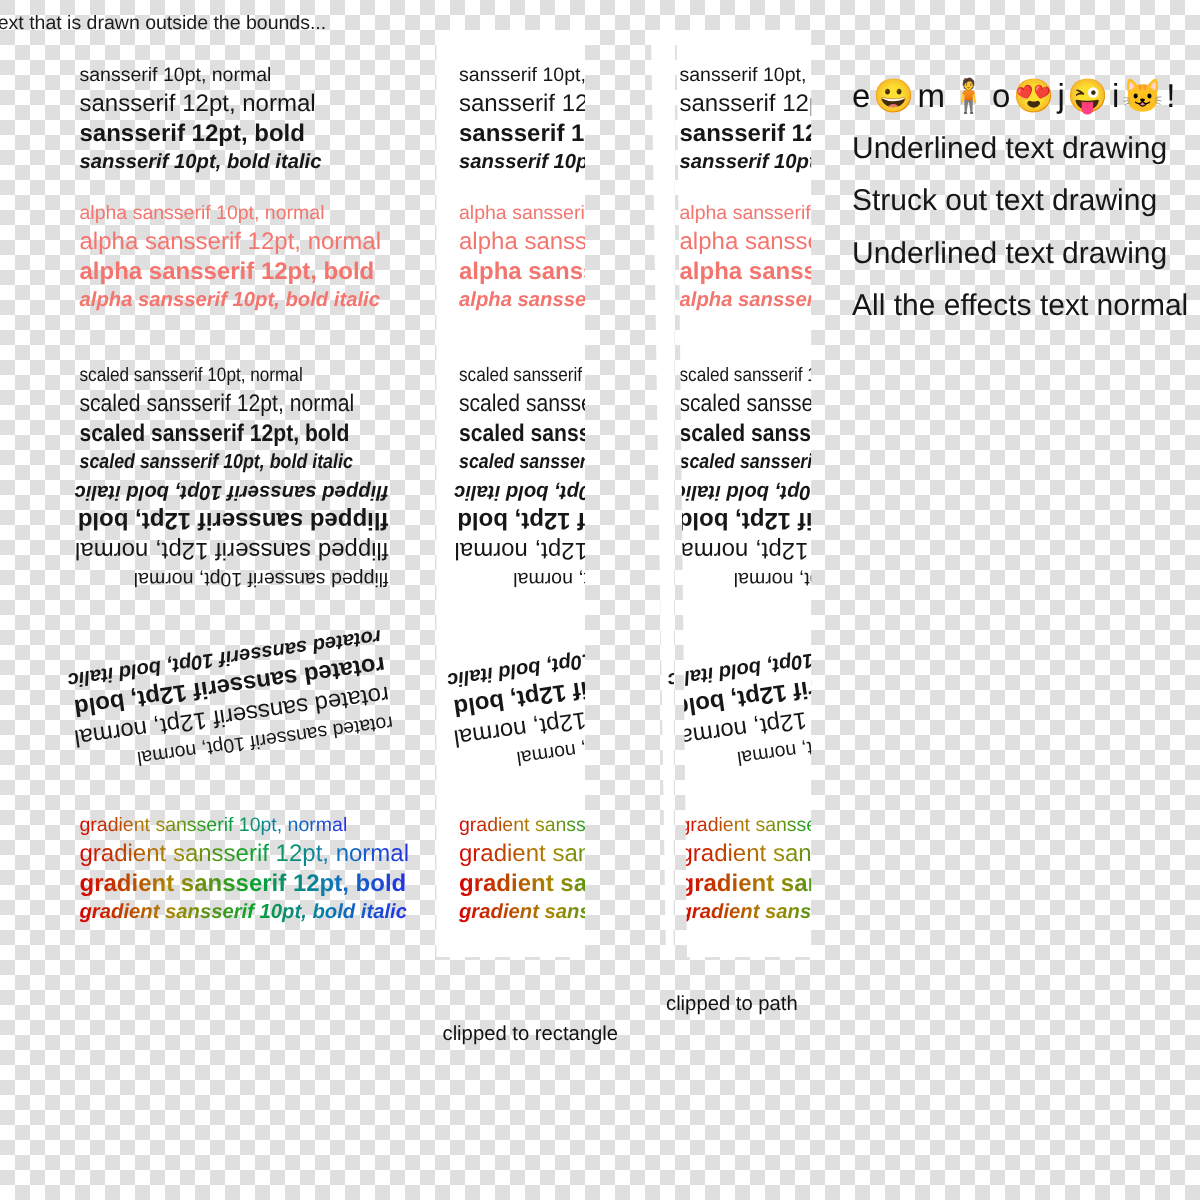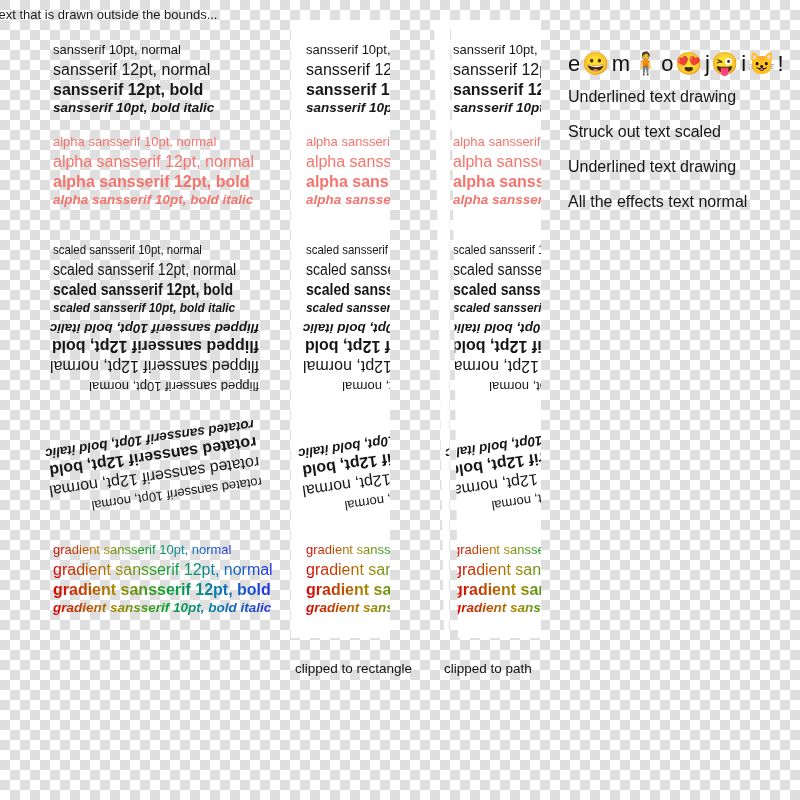--- a/index.html
+++ b/index.html
@@ -43,29 +43,29 @@
   #clip-path-region{
     position:absolute;left:433px;top:20px;width:108px;height:618px;
     background:#fff;overflow:hidden;
     clip-path:url(#clipPathShape);
   }
   #clip-rect .content{left:-18px;top:22px;}
   #clip-path-region .content{left:-13px;top:22px;}
   .clip-label{
     position:absolute;top:661px;font-size:13.5px;color:#111;white-space:nowrap;
   }
-  #label-rect{left:295px;}
+  #label-rect{left:295px;margin-top:20px;}
   #label-path{left:444px;}
   
   #effects{position:absolute;left:568px;top:51px;width:230px;height:135px;}
   .emoji-line{
     position:absolute;top:0;left:0;font-size:22px;color:#111;
     white-space:nowrap;letter-spacing:2px;
   }
-  .fx{position:absolute;left:0;font-size:16px;color:#161616;white-space:nowrap;}
+  .fx{position:absolute;left:0;font-size:20px;color:#161616;white-space:nowrap;}
   .fx0{top:37px;} .fx1{top:72px;} .fx2{top:107px;} .fx3{top:142px;}
 </style>
 </head>
 <body>
 
 <svg width="0" height="0" style="position:absolute">
   <defs>
     <clipPath id="clipPathShape" clipPathUnits="userSpaceOnUse">
       <polygon points="1,0 17,0 16,618 11,618"></polygon>
       <polygon points="18,0 108,0 108,618 25,618"></polygon>
@@ -197,18 +197,18 @@
         </div>
       </div>
   </div>
 
   <div id="label-rect" class="clip-label">clipped to rectangle</div>
   <div id="label-path" class="clip-label">clipped to path</div>
 
   <div id="effects">
     <div class="emoji-line">e😀m🧍o😍j😜i😺!</div>
     <div class="fx fx0">Underlined text drawing</div>
-    <div class="fx fx1">Struck out text scaled</div>
+    <div class="fx fx1">Struck out text drawing</div>
     <div class="fx fx2">Underlined text drawing</div>
     <div class="fx fx3">All the effects text normal</div>
   </div>
 
 </div>
 
 </body></html>

